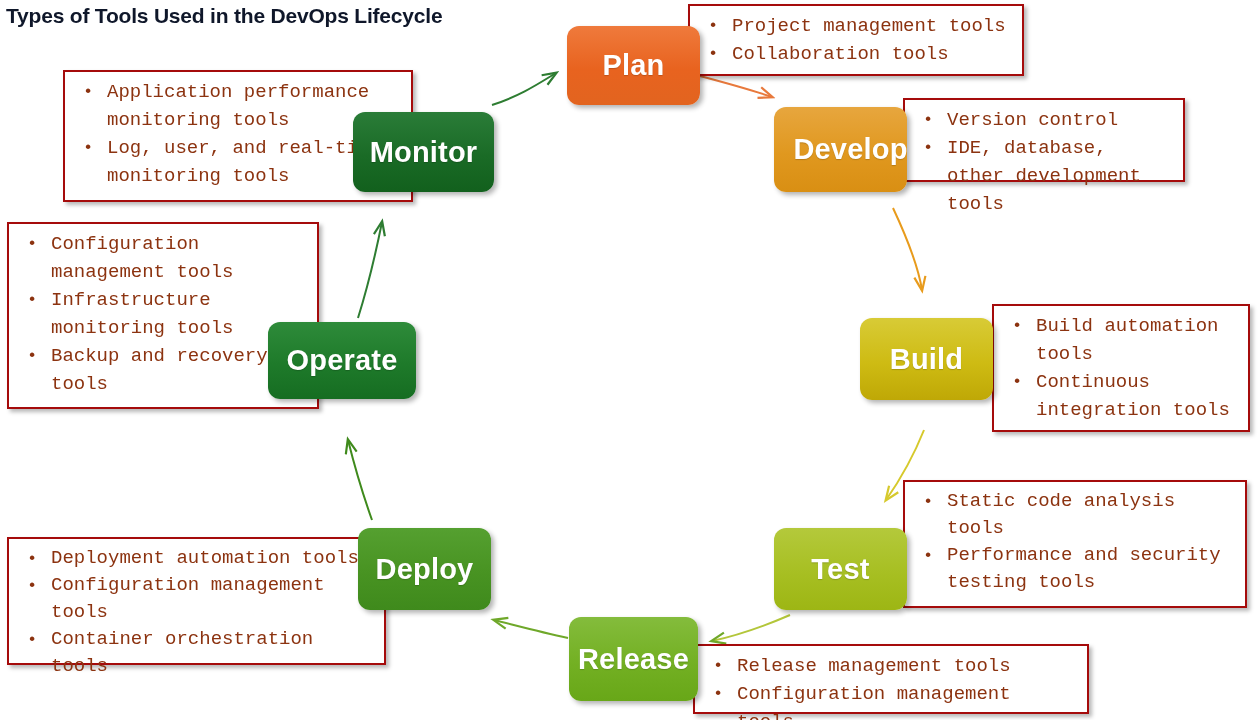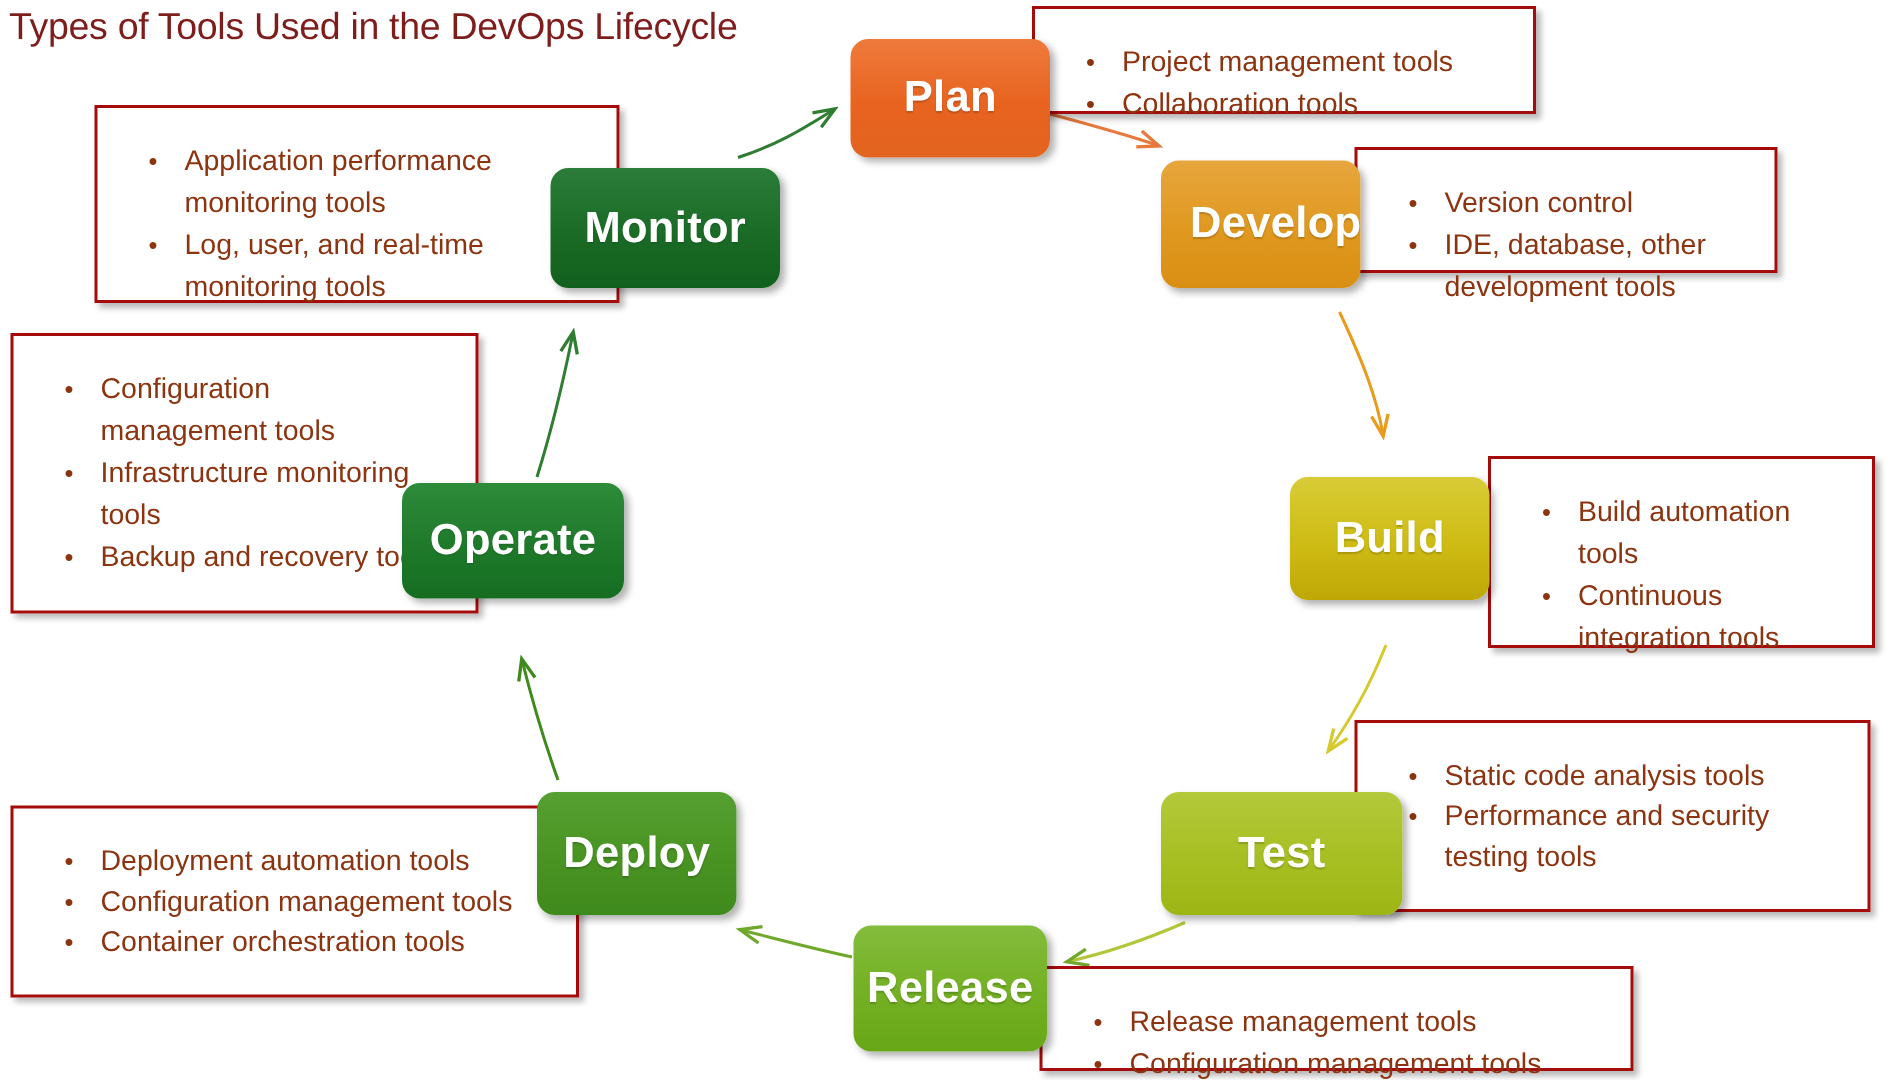--- a/index.html
+++ b/index.html
@@ -19,23 +19,23 @@
     width: 1259px;
     height: 720px;
     background: #ffffff;
   }
 
   
   .title {
     position: absolute;
     left: 6px;
     top: 4px;
-    font-size: 25px;
-    font-weight: normal;
-    color: #7f1d1d;
+    font-size: 21px;
+    font-weight: bold;
+    color: #0f172a;
     letter-spacing: -0.2px;
     white-space: nowrap;
   }
 
   
   #arrows {
     position: absolute;
     left: 0;
     top: 0;
     width: 1259px;
@@ -48,22 +48,23 @@
     position: absolute;
     box-sizing: border-box;
     background: #ffffff;
     border: 2px solid #A50B0B;
     box-shadow: 3px 3px 4px rgba(0,0,0,0.28);
     padding: 6px 8px 6px 4px;
     z-index: 3;
   }
   .callout ul {
     list-style: none;
-    margin: 16px;
+    margin: 0;
     padding: 0;
+    font-family: Liberation Mono, monospace;
   }
   .callout li {
     position: relative;
     color: #8C3310;
     font-size: 19px;
     line-height: 28px;
     padding-left: 38px;
     margin: 0;
   }
   .callout li::before {
@@ -212,33 +213,33 @@
   </div>
 
   <div class="stage stage-develop" style="left:774px; top:107px; width:133px; height:85px;padding-left:20px;">
     <span>Develop</span>
   </div>
 
   <div class="stage stage-build" style="left:860px; top:318px; width:133px; height:82px;text-align:right;">
     <span>Build</span>
   </div>
 
-  <div class="stage stage-test" style="left:774px; top:528px; width:161px; height:82px;">
+  <div class="stage stage-test" style="left:774px; top:528px; width:133px; height:82px;">
     <span>Test</span>
   </div>
 
   <div class="stage stage-release" style="left:569px; top:617px; width:129px; height:84px;">
     <span>Release</span>
   </div>
 
   <div class="stage stage-deploy" style="left:358px; top:528px; width:133px; height:82px;">
     <span>Deploy</span>
   </div>
 
   <div class="stage stage-operate" style="left:268px; top:322px; width:148px; height:77px;">
     <span>Operate</span>
   </div>
 
-  <div class="stage stage-monitor" style="left:367px; top:112px; width:153px; height:80px;">
+  <div class="stage stage-monitor" style="left:353px; top:112px; width:141px; height:80px;">
     <span>Monitor</span>
   </div>
 
 </div>
 
 </body></html>

